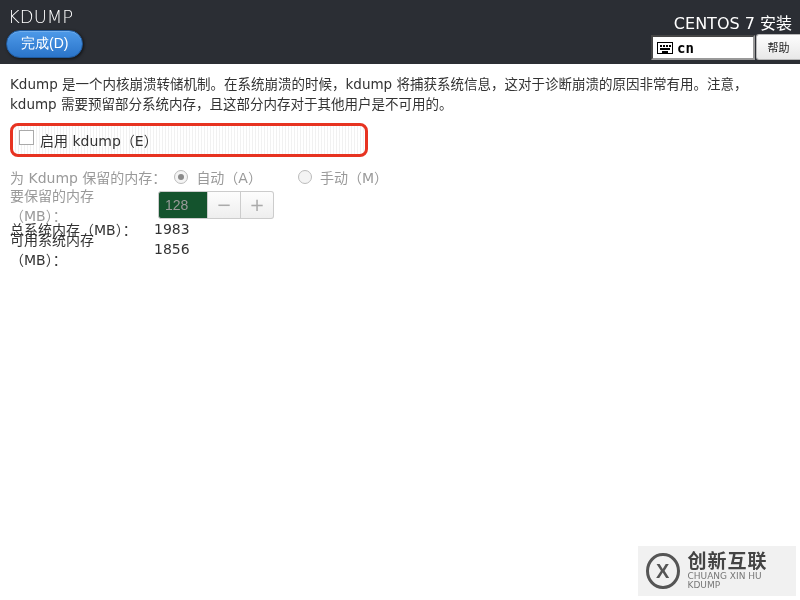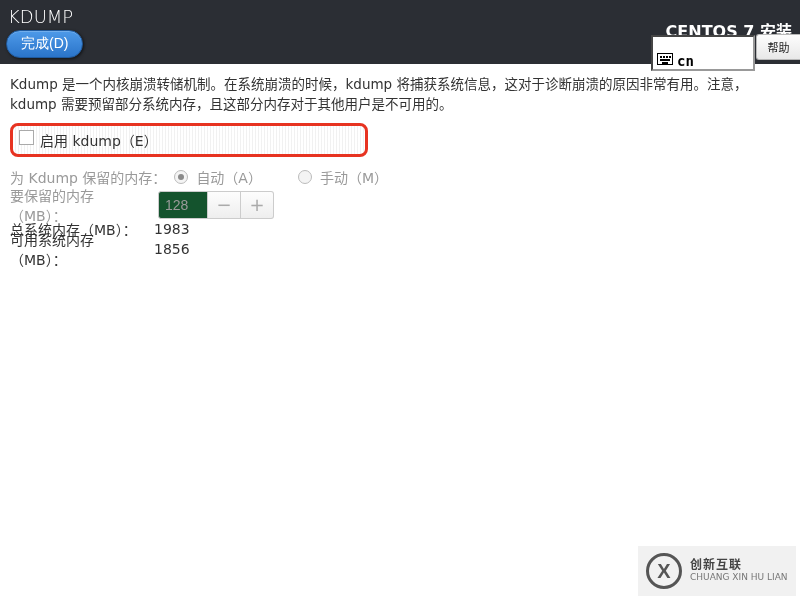--- a/index.html
+++ b/index.html
@@ -21,23 +21,23 @@
   .title {
     position: absolute;
     left: 8px;
     top: 6px;
     font-size: 18px;
     font-weight: 300;
   }
   .install-label {
     position: absolute;
     right: 8px;
-    top: 18px;
+    top: 10px;
     font-size: 16px;
-    font-weight: 700;
+    font-weight: 400;
   }
   .done-btn {
     position: absolute;
     left: 6px;
     top: 30px;
     height: 28px;
     padding: 0 14px;
     background: linear-gradient(#4e9ae9, #2a74c9);
     color: #fff;
     border: 1px solid #1f5a9e;
@@ -48,21 +48,22 @@
   }
   .locale-box {
     position: absolute;
     right: 45px;
     top: 35px;
     width: 104px;
     height: 25px;
     background: #fff;
     border: 2px inset #999;
     display: flex;
-    padding: 16px 4px;
+    align-items: center;
+    padding: 8px 4px;
     gap: 4px;
   }
   .kbd-icon {
     width: 16px;
     height: 12px;
     border: 1px solid #000;
     display: inline-block;
     background:
       linear-gradient(#000,#000) 2px 2px/2px 2px no-repeat,
       linear-gradient(#000,#000) 5px 2px/2px 2px no-repeat,
@@ -209,21 +210,21 @@
     display: flex;
     align-items: center;
     justify-content: center;
     font-weight: bold;
     color: #555;
     font-size: 20px;
     font-family: sans-serif;
     background:#f1f1f1;
   }
   .wm-text { display: flex; flex-direction: column; line-height:1.1;}
-  .wm-cn { font-size: 12px; font-weight: 600; color:#444; letter-spacing:1px;}
+  .wm-cn { font-size: 19px; font-weight: 600; color:#444; letter-spacing:1px;}
   .wm-py { font-size: 9px; color:#777; letter-spacing:0;}
 </style>
 </head>
 <body>
 
 <div class="topbar">
   <div class="title">KDUMP</div>
   <div class="install-label">CENTOS 7 安装</div>
   <button class="done-btn">完成(D)</button>
   <div class="locale-box">
@@ -269,15 +270,15 @@
   <div class="stats-row">
     <span class="stats-label">可用系统内存（MB）：</span>
     <span class="stats-val">1856</span>
   </div>
 </div>
 
 <div class="watermark">
   <div class="wm-logo">X</div>
   <div class="wm-text">
     <span class="wm-cn">创新互联</span>
-    <span class="wm-py">CHUANG XIN HU LIAN</span>
+    <span class="wm-py">CHUANG XIN HU KDUMP</span>
   </div>
 </div>
 
 </body></html>

